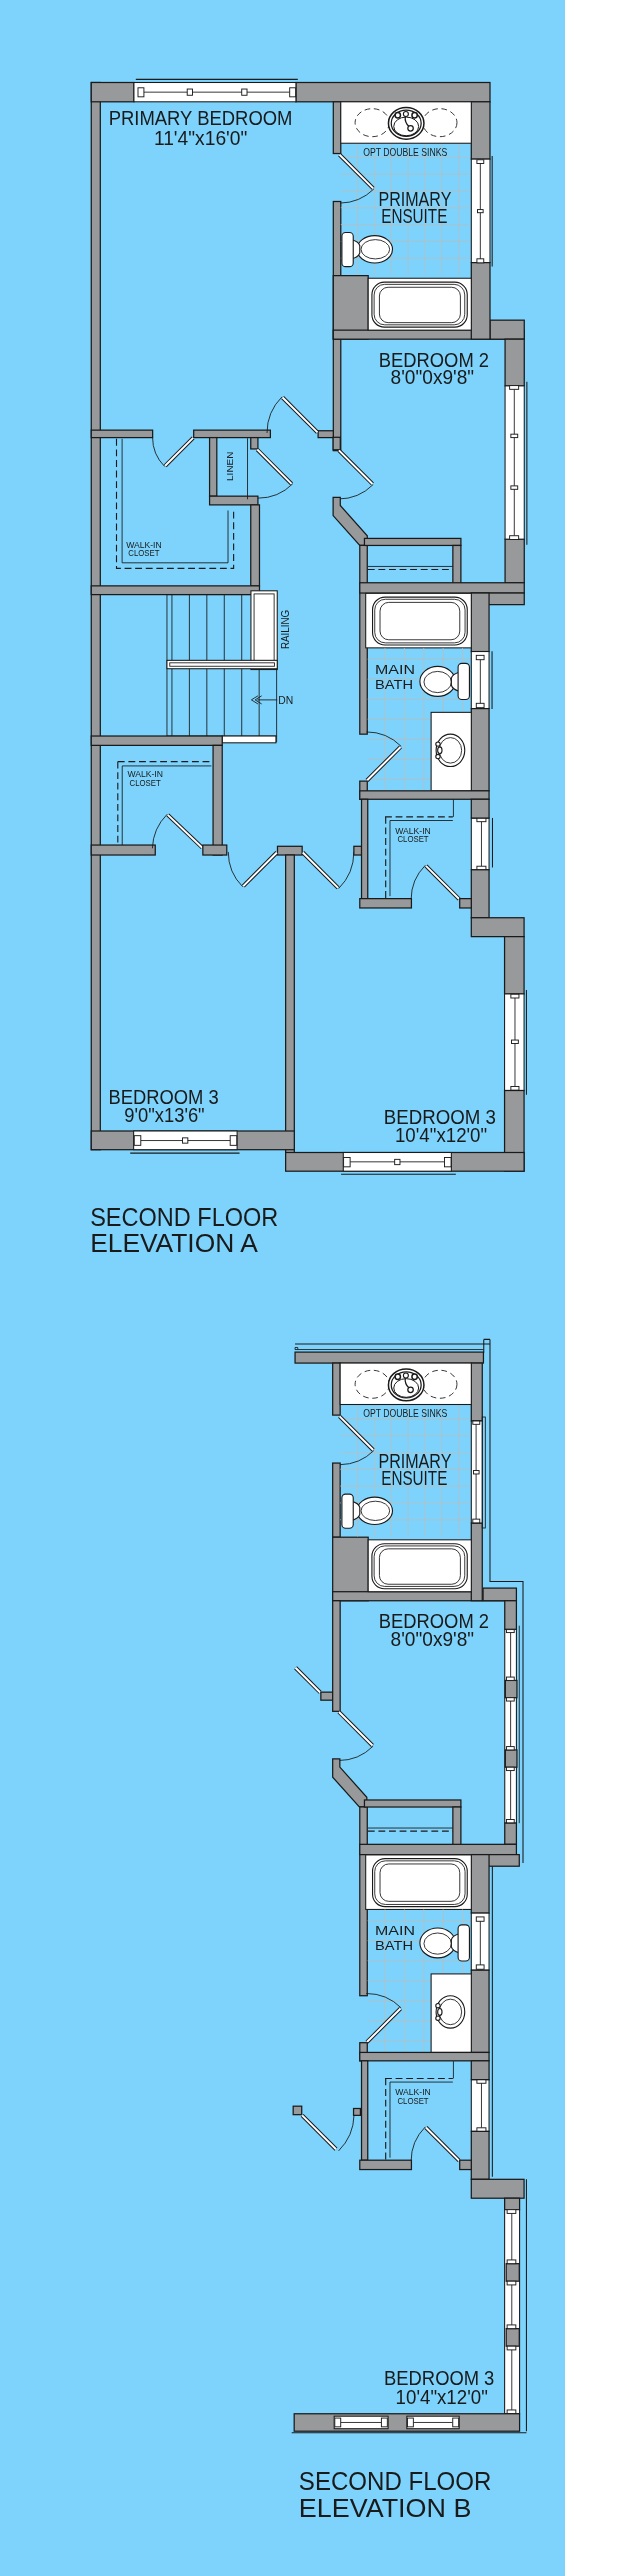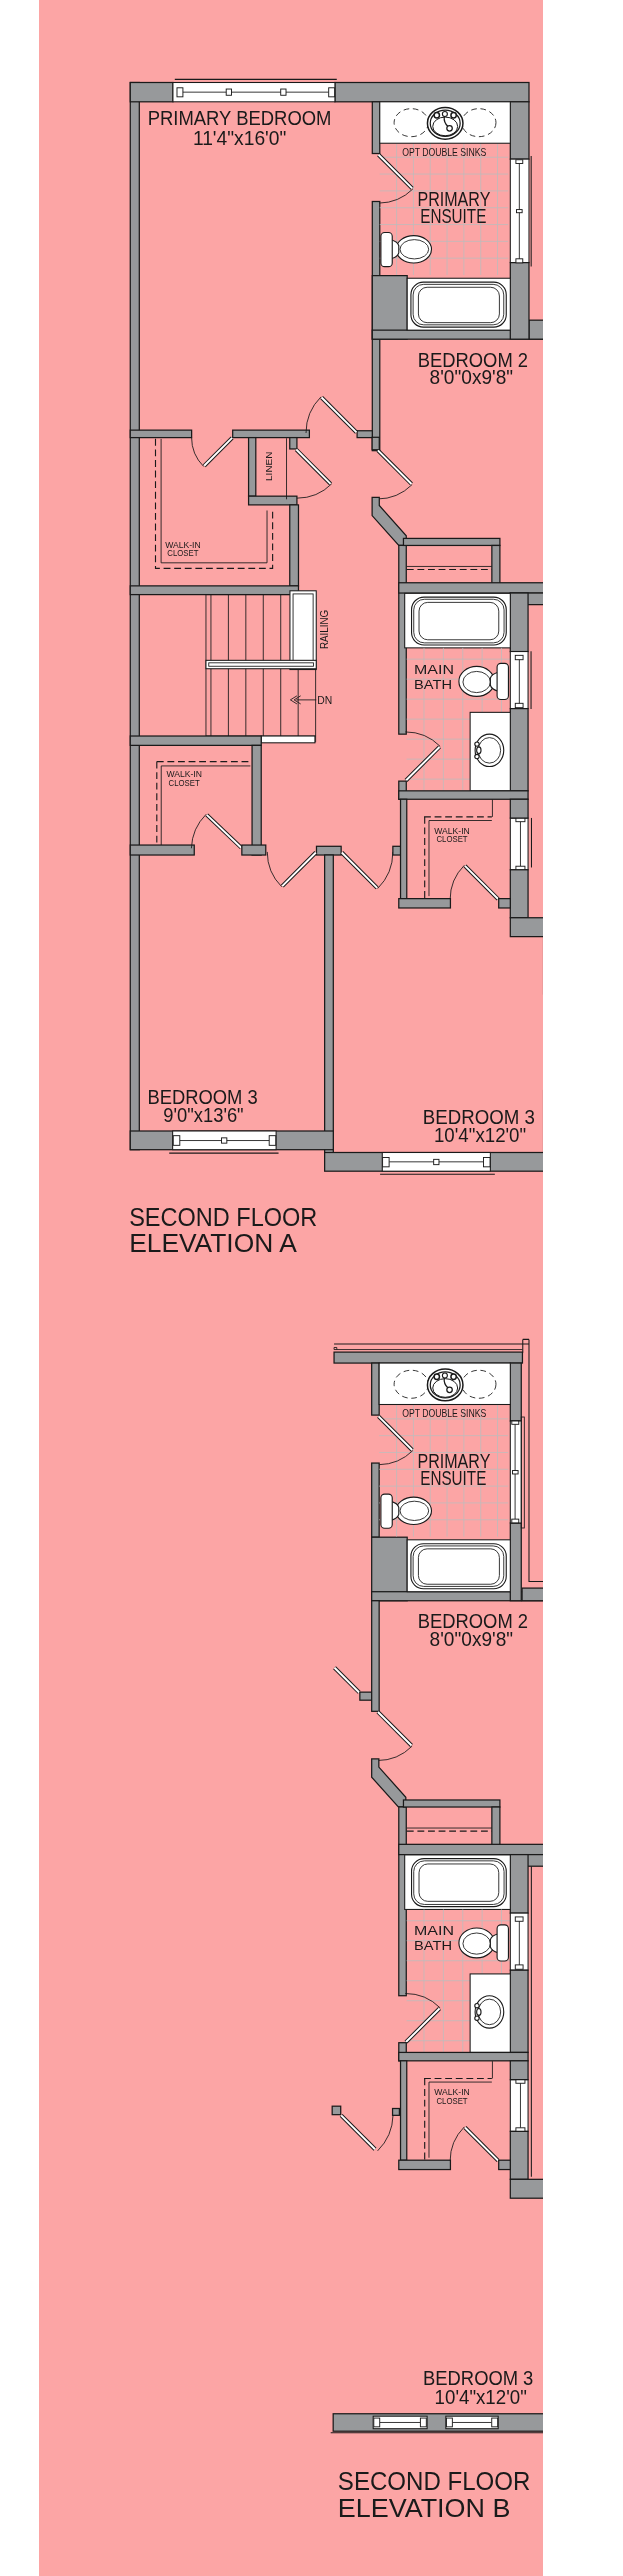--- a/index.html
+++ b/index.html
@@ -1,16 +1,16 @@
 <!DOCTYPE html>
 <html style="font-size:10px"><head>
 <meta charset="utf-8">
 <style>
 html,body{margin:0;padding:0;background:#fff;}
-#page{position:relative;width:504px;height:2576px;background:#fca5a5;overflow:hidden;margin-left:39px;}
+#page{position:relative;width:565px;height:2576px;background:#7dd3fc;overflow:hidden;}
 svg{position:absolute;top:0;left:0;}
 text{font-family:"Liberation Sans",sans-serif;fill:#1a1a1a;}
 .wall{fill:#97999b;stroke:#1a1a1a;stroke-width:2;}
 .ln{stroke:#1a1a1a;stroke-width:1.7;fill:none;}
 .wf{fill:#fff;stroke:#1a1a1a;stroke-width:1.7;}
 .br{fill:#fff;stroke:#1a1a1a;stroke-width:1.5;}
 .tile{stroke:#bbbdbd;stroke-width:1.2;fill:none;}
 .dash{stroke:#1a1a1a;stroke-width:1.8;fill:none;stroke-dasharray:11 6;}
 .thin{stroke:#1a1a1a;stroke-width:1.4;fill:none;}
 .dlb{stroke:#1a1a1a;stroke-width:6.4;fill:none;}

